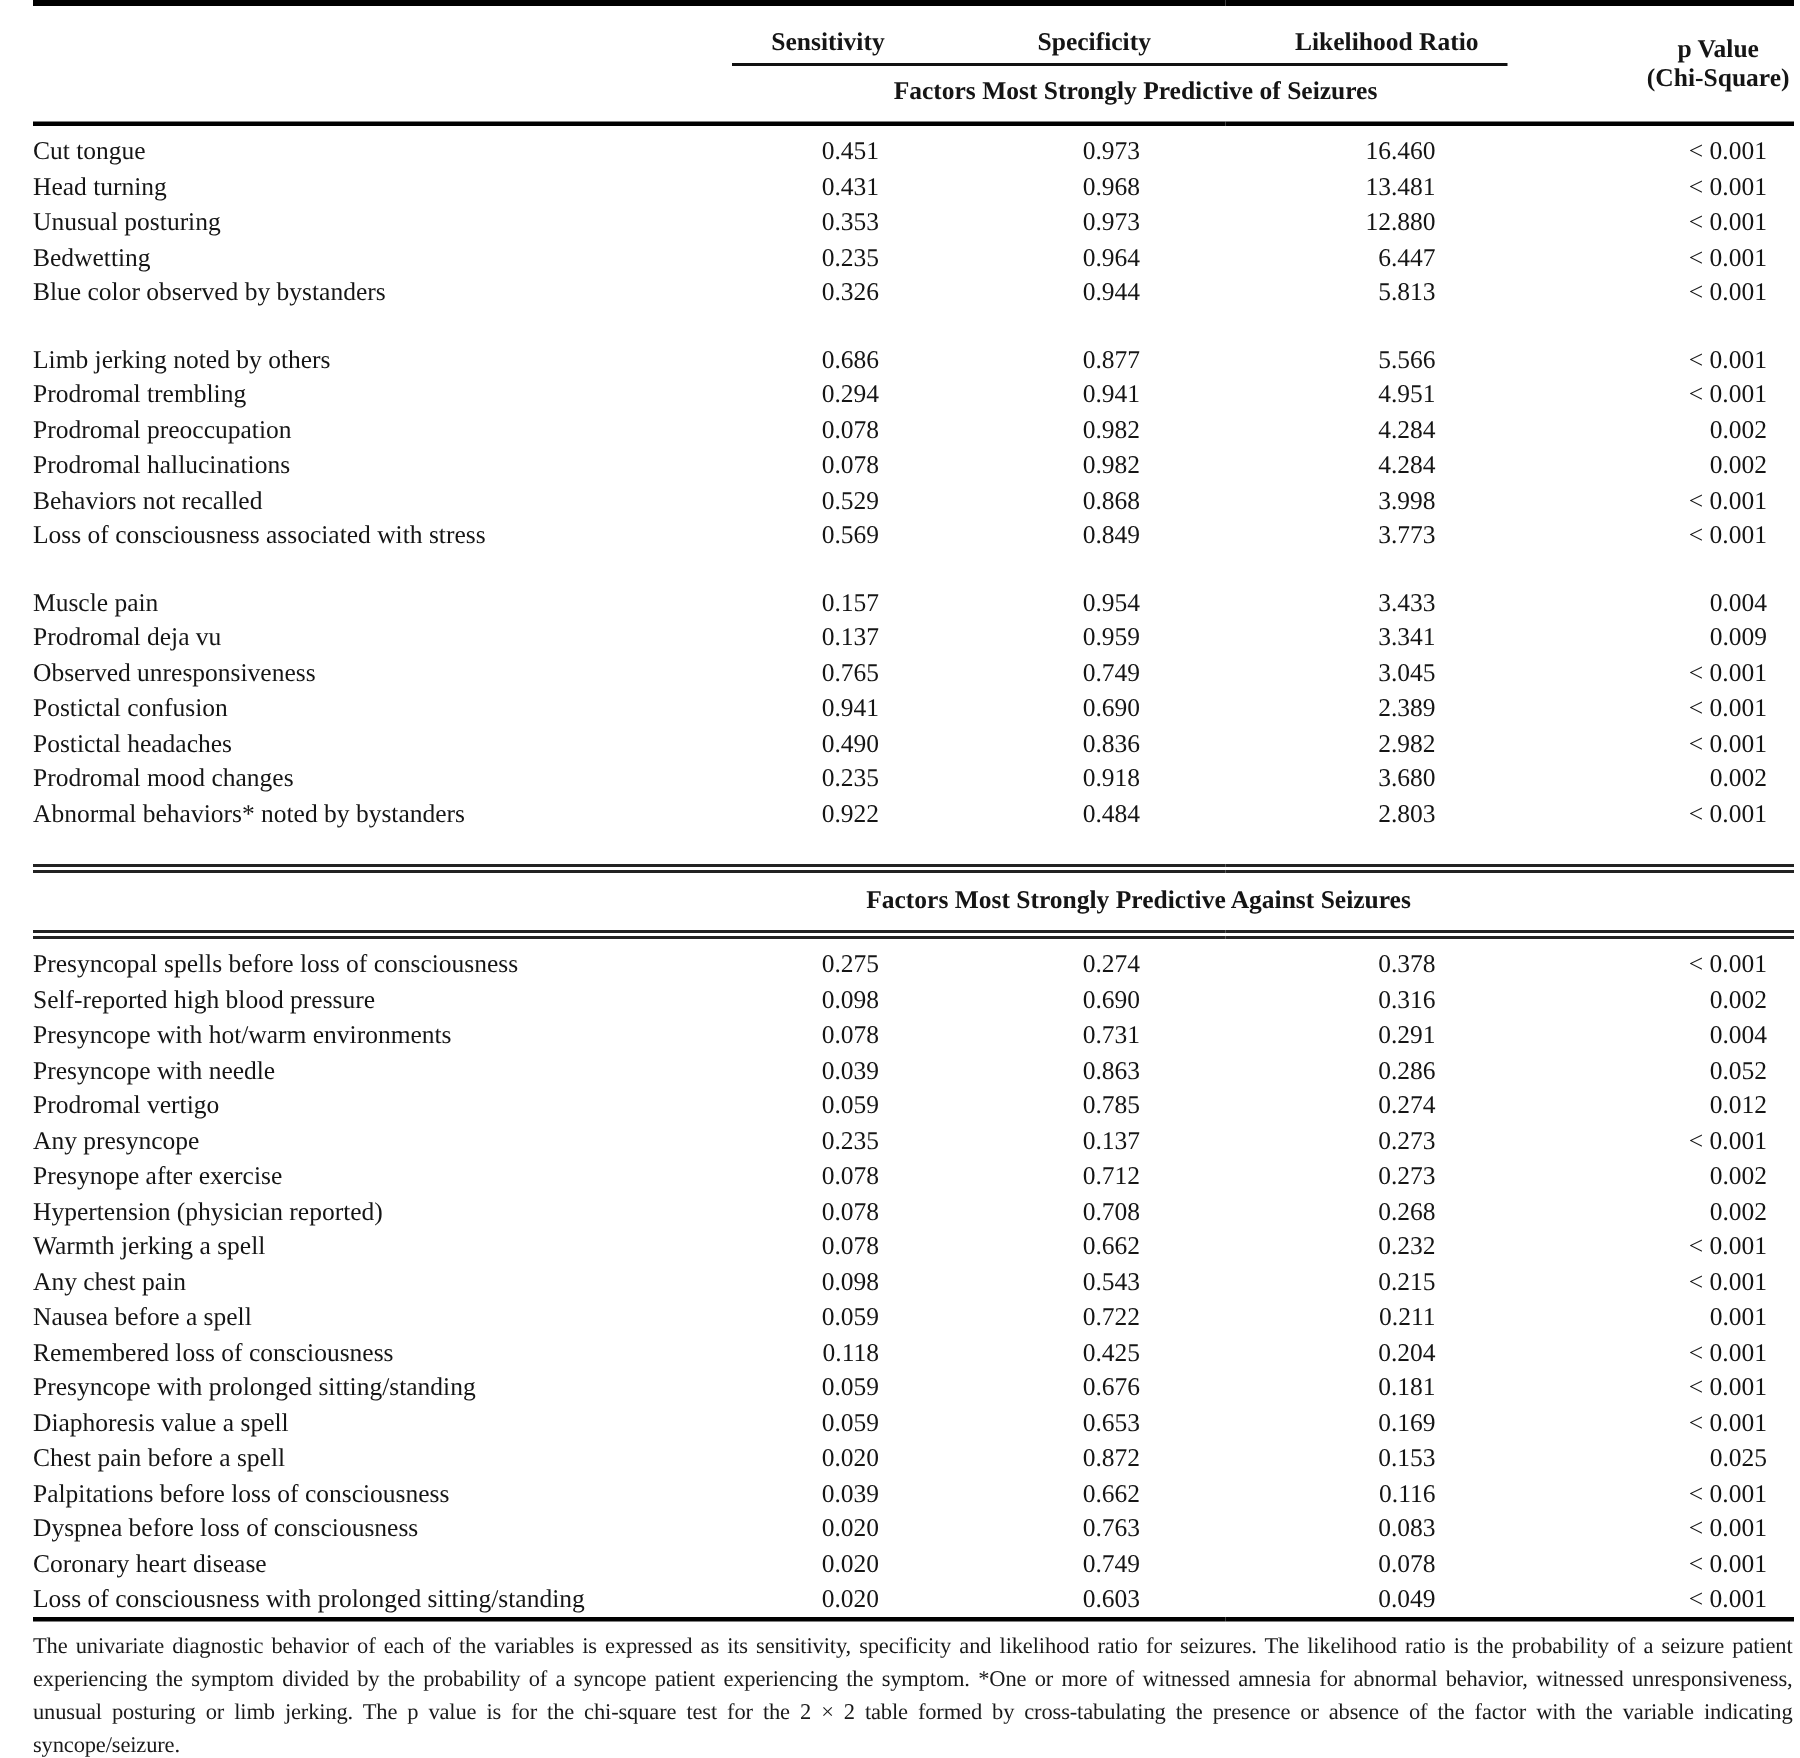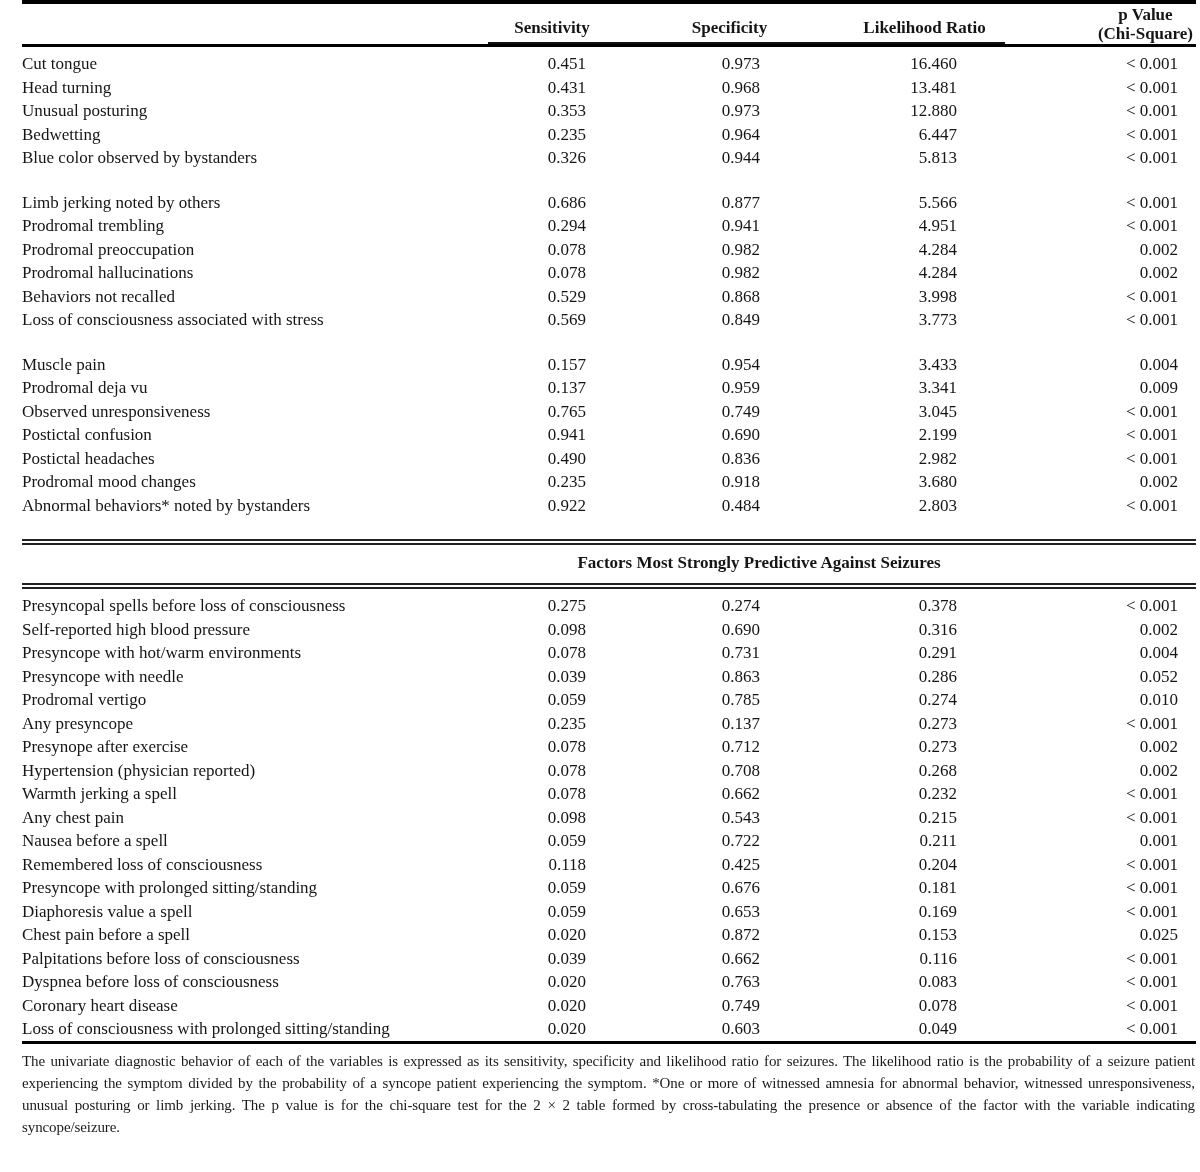--- a/index.html
+++ b/index.html
@@ -80,20 +80,21 @@
         <th>Specificity</th>
         <th>Likelihood Ratio</th>
         <td class="pv-cell" rowspan="2">
           <span class="pv-inner"><span>p Value</span><br><span>(Chi-Square)</span></span>
         </td>
       </tr>
       <tr class="h-bottom">
         <td></td>
         <td class="group-span-cell" colspan="3">
           <div class="mid-rule"></div>
+          <div class="group-head">Factors Most Strongly Predictive of Seizures</div>
         </td>
       </tr>
     </thead>
     <tbody class="datarows sec1">
         <tr class="data-row">
           <td>Cut tongue</td>
           <td class="num col2">0.451</td>
           <td class="num col3">0.973</td>
           <td class="num col4">16.460</td>
           <td class="num col5">&lt; 0.001</td>
@@ -192,21 +193,21 @@
           <td>Observed unresponsiveness</td>
           <td class="num col2">0.765</td>
           <td class="num col3">0.749</td>
           <td class="num col4">3.045</td>
           <td class="num col5">&lt; 0.001</td>
         </tr>
         <tr class="data-row">
           <td>Postictal confusion</td>
           <td class="num col2">0.941</td>
           <td class="num col3">0.690</td>
-          <td class="num col4">2.199</td>
+          <td class="num col4">2.389</td>
           <td class="num col5">&lt; 0.001</td>
         </tr>
         <tr class="data-row">
           <td>Postictal headaches</td>
           <td class="num col2">0.490</td>
           <td class="num col3">0.836</td>
           <td class="num col4">2.982</td>
           <td class="num col5">&lt; 0.001</td>
         </tr>
         <tr class="data-row">
@@ -256,21 +257,21 @@
           <td class="num col2">0.039</td>
           <td class="num col3">0.863</td>
           <td class="num col4">0.286</td>
           <td class="num col5">0.052</td>
         </tr>
         <tr class="data-row">
           <td>Prodromal vertigo</td>
           <td class="num col2">0.059</td>
           <td class="num col3">0.785</td>
           <td class="num col4">0.274</td>
-          <td class="num col5">0.010</td>
+          <td class="num col5">0.012</td>
         </tr>
         <tr class="data-row">
           <td>Any presyncope</td>
           <td class="num col2">0.235</td>
           <td class="num col3">0.137</td>
           <td class="num col4">0.273</td>
           <td class="num col5">&lt; 0.001</td>
         </tr>
         <tr class="data-row">
           <td>Presynope after exercise</td>

